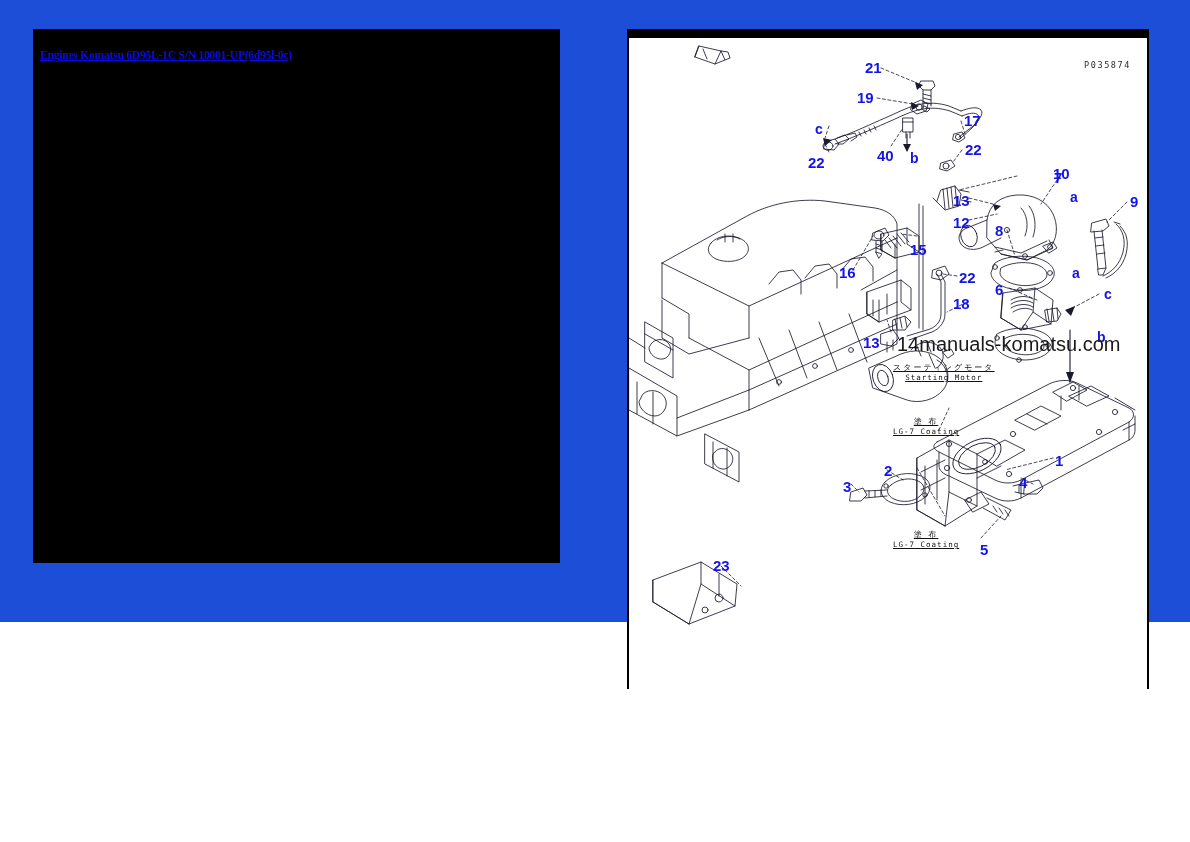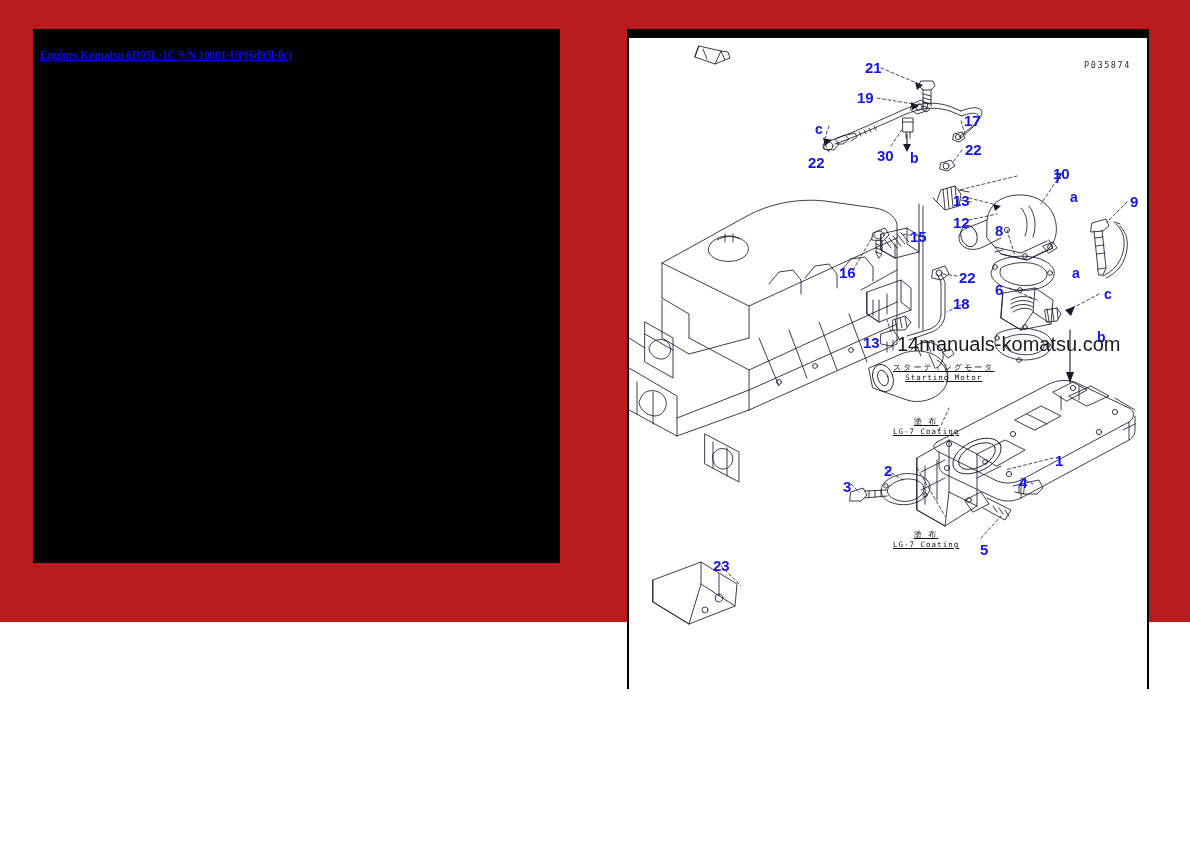--- a/index.html
+++ b/index.html
@@ -9,21 +9,21 @@
     width: 1190px;
     height: 842px;
     overflow: hidden;
     font-family: "Liberation Sans", sans-serif;
   }
 
   #page {
     position: relative;
     width: 1190px;
     height: 622px;
-    background: #b91c1c;
+    background: #1d4ed8;
   }
 
   
   #left-panel {
     position: absolute;
     left: 33px;
     top: 29px;
     width: 527px;
     height: 534px;
     background: #000000;
@@ -575,35 +575,35 @@
         </g>
       </svg>
 
       <div id="drawing-code">P035874</div>
 
       <div id="callout-layer">
           <div class="callout" style="left: 236px; top: 22px;">21</div>
           <div class="callout" style="left: 228px; top: 52px;">19</div>
           <div class="callout" style="left: 335px; top: 75px;">17</div>
           <div class="callout" style="left: 179px; top: 117px;">22</div>
-          <div class="callout" style="left: 248px; top: 110px;">30</div>
+          <div class="callout" style="left: 248px; top: 110px;">40</div>
           <div class="callout letter" style="left: 186px; top: 84px;">c</div>
           <div class="callout letter" style="left: 281px; top: 113px;">b</div>
           <div class="callout" style="left: 336px; top: 104px;">22</div>
           <div class="callout" style="left: 384px; top: 128px; margin-left: 40px;">10</div>
           <div class="callout" style="left: 425px; top: 132px;">7</div>
           <div class="callout letter" style="left: 441px; top: 152px;">a</div>
           <div class="callout" style="left: 501px; top: 156px;">9</div>
           <div class="callout" style="left: 324px; top: 155px;">13</div>
           <div class="callout" style="left: 324px; top: 177px;">12</div>
           <div class="callout" style="left: 366px; top: 185px;">8</div>
           <div class="callout letter" style="left: 443px; top: 228px;">a</div>
           <div class="callout" style="left: 366px; top: 244px;">6</div>
           <div class="callout letter" style="left: 475px; top: 249px;">c</div>
-          <div class="callout" style="left: 281px; top: 191px;">15</div>
+          <div class="callout" style="left: 281px; top: 204px;">15</div>
           <div class="callout" style="left: 210px; top: 227px;">16</div>
           <div class="callout" style="left: 330px; top: 232px;">22</div>
           <div class="callout" style="left: 324px; top: 258px;">18</div>
           <div class="callout" style="left: 234px; top: 297px;">13</div>
           <div class="callout letter" style="left: 468px; top: 292px;">b</div>
           <div class="callout" style="left: 426px; top: 415px;">1</div>
           <div class="callout" style="left: 255px; top: 425px;">2</div>
           <div class="callout" style="left: 214px; top: 441px;">3</div>
           <div class="callout" style="left: 390px; top: 437px;">4</div>
           <div class="callout" style="left: 351px; top: 504px;">5</div>

